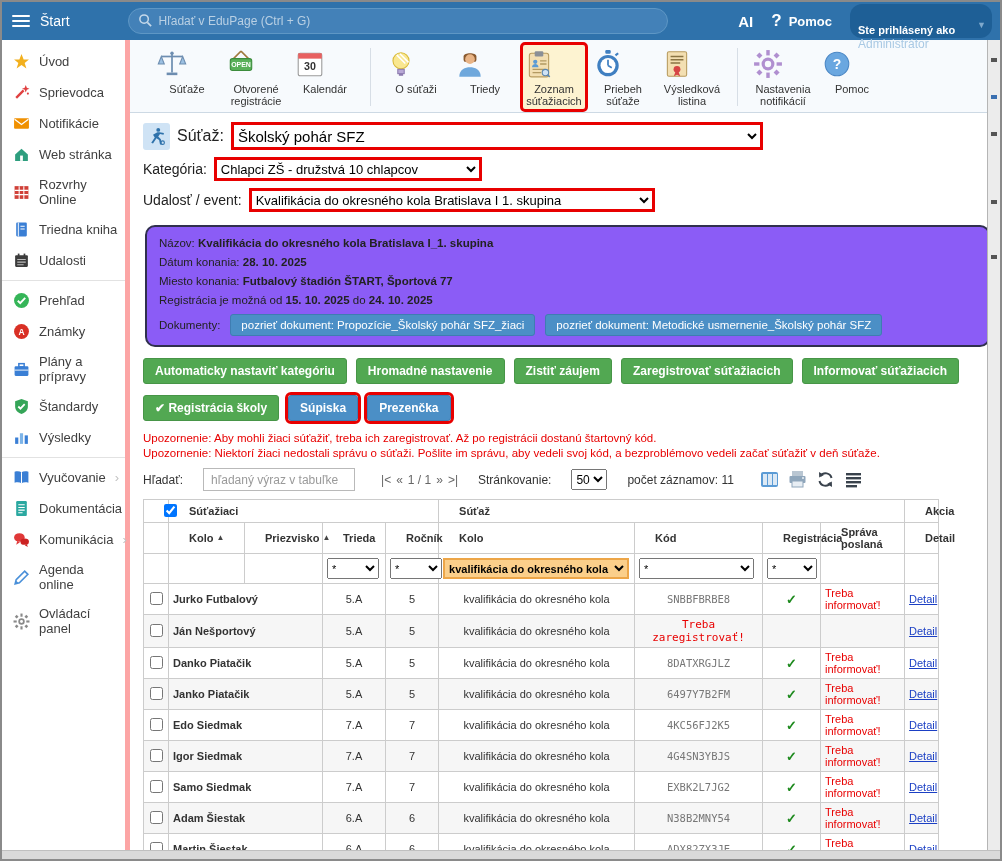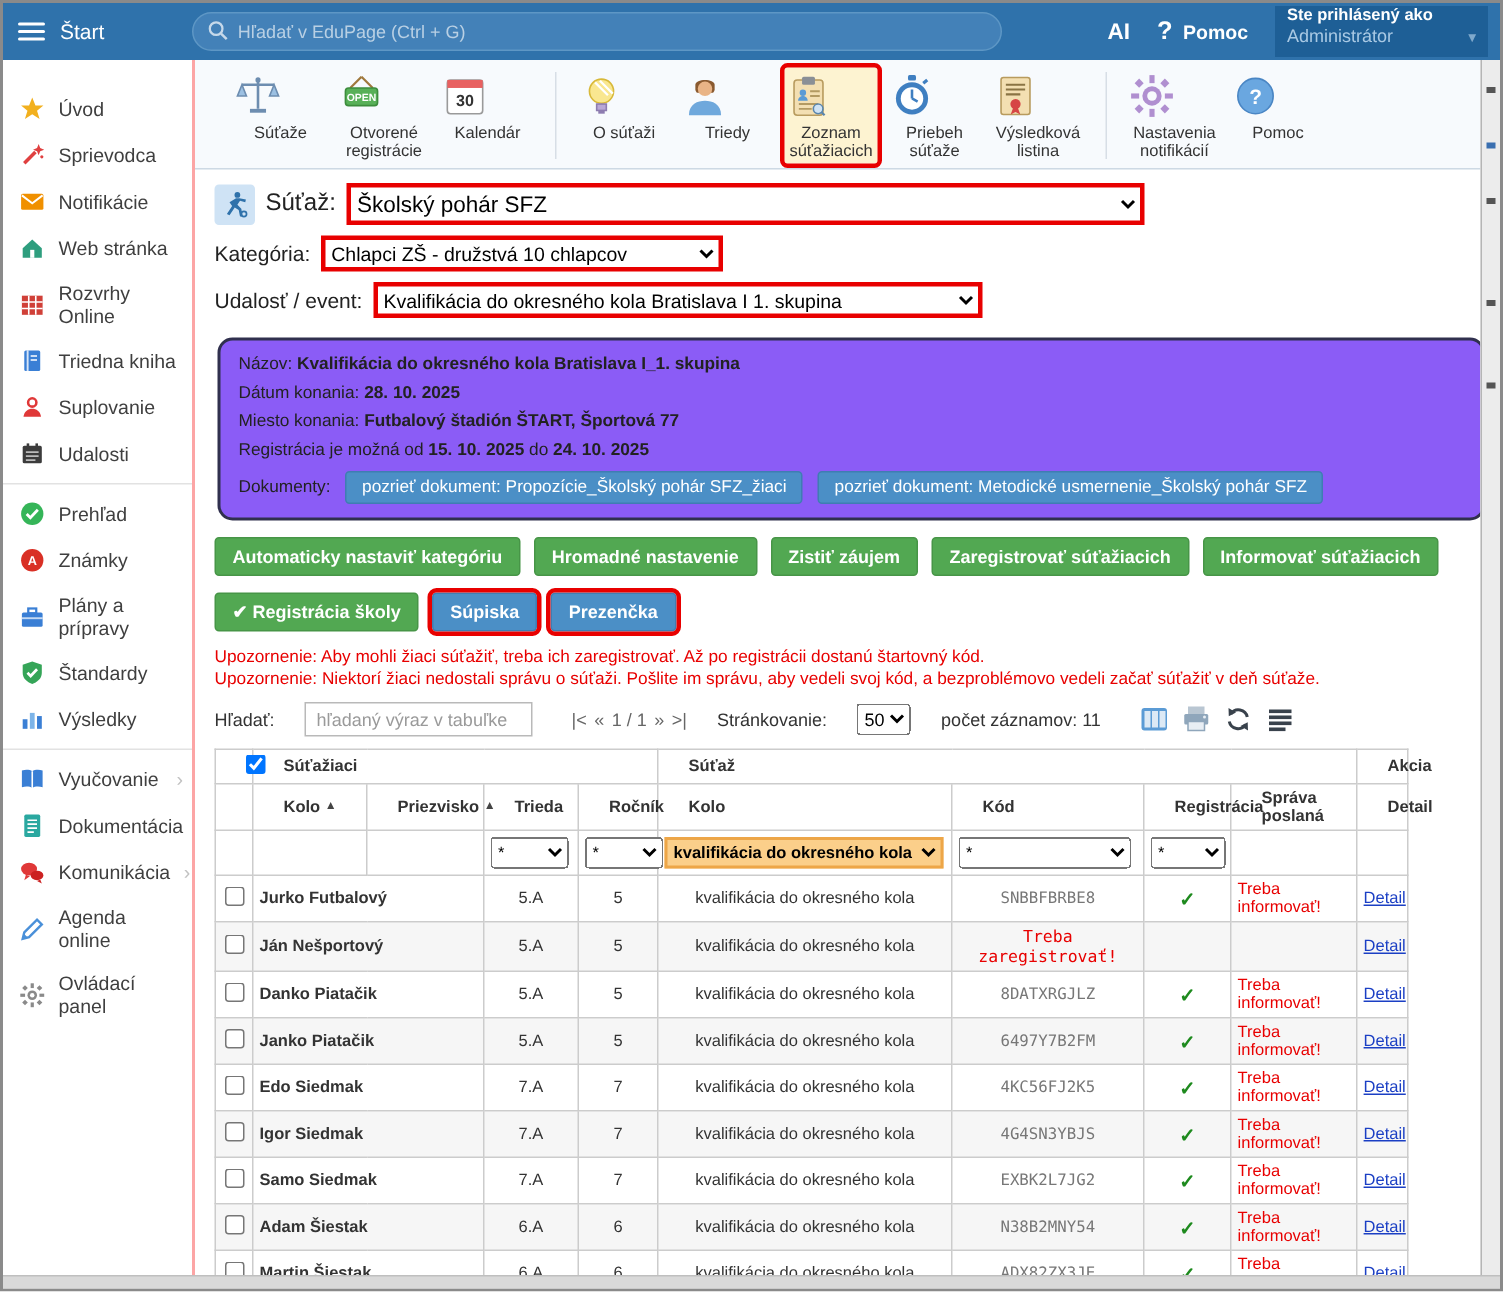--- a/index.html
+++ b/index.html
@@ -13,28 +13,28 @@
   .tb-title { color: #fff; font-size: 14px; }
   .tb-search { position: relative; margin-left: 58px; width: 540px; }
   .tb-search input { width: 100%; height: 26px; background: #4381b8; border: 1px solid #5e97c5; border-radius: 13px; color: #d9e6f2; font-size: 12px; padding: 0 10px 0 30px; outline: none; }
   .tb-search input::placeholder { color: #b9d0e4; }
   .tb-search .mag { position: absolute; left: 10px; top: 5px; width: 15px; height: 15px; }
   .tb-right { margin-left: auto; display: flex; align-items: center; gap: 18px; }
   .tb-ai { color: #fff; font-weight: bold; font-size: 15px; cursor: pointer; }
   .tb-help { display: flex; align-items: center; gap: 7px; color: #fff; cursor: pointer; }
   .tb-help .q { font-size: 17px; font-weight: bold; }
   .tb-help .t { font-size: 13px; font-weight: bold; }
-  .tb-login { background: #1e5f96; width: 142px; height: 34px; padding: 0 18px 3px 8px; position: relative; cursor: pointer; border-radius: 0; }
+  .tb-login { background: #1e5f96; width: 142px; height: 34px; padding: 20px 18px 3px 8px; position: relative; cursor: pointer; border-radius: 12px; }
   .tb-login .l1 { color: #fff; font-size: 11px; font-weight: bold; line-height: 13px; }
   .tb-login .l2 { color: #a9c9e4; font-size: 12px; line-height: 15px; }
   .tb-login .arr { position: absolute; right: 6px; bottom: 8px; color: #7fa9cc; font-size: 9px; }
 
   
   .pbody { flex: 1; display: flex; overflow: hidden; }
-  .sidebar { width: 128px; background: #fff; border-right: 2px solid #fca5a5; padding-top: 17px; flex: 0 0 auto; }
+  .sidebar { width: 128px; background: #fff; border-right: 5px solid #fca5a5; padding-top: 6px; flex: 0 0 auto; }
   .side-item { display: flex; align-items: center; gap: 9px; padding: 7px 6px 7px 11px; font-size: 13px; color: #3f3f3f; cursor: pointer; }
   .side-item .sicon { width: 17px; height: 17px; flex: 0 0 auto; display: inline-flex; }
   .side-item .chev { margin-left: auto; color: #c2c2c2; font-size: 13px; }
   .side-div { height: 1px; background: #e2e2e2; margin: 4px 0; }
 
   .content { flex: 1; display: flex; flex-direction: column; background: #fff; overflow: hidden; }
   .rightstrip { width: 13px; background: #ececec; border-left: 1px solid #b5b5b5; position: relative; flex: 0 0 auto; }
   .rightstrip i { position: absolute; left: 3px; width: 6px; height: 4px; background: #555; }
 
   
@@ -185,29 +185,20 @@
         </div>
         <div class="side-item">
           <span class="sicon">
             <svg viewBox="0 0 16 16">
               <rect x="3" y="1.5" width="10" height="13" rx="1" fill="#3a7fd5"></rect>
               <rect x="4.5" y="1.5" width="1.2" height="13" fill="#fff" opacity=".8"></rect>
               <path d="M7 5h4M7 7.5h4" stroke="#fff" stroke-width="1"></path>
             </svg>
           </span>
           <span>Triedna kniha</span>
-        </div>
-        <div class="side-item">
-          <span class="sicon">
-            <svg viewBox="0 0 16 16">
-              <circle cx="8" cy="5" r="2.6" fill="none" stroke="#e03838" stroke-width="1.6"></circle>
-              <path d="M2.5 14c.5-3.5 3-5 5.5-5s5 1.5 5.5 5z" fill="#e03838"></path>
-            </svg>
-          </span>
-          <span>Suplovanie</span>
         </div>
         <div class="side-item">
           <span class="sicon">
             <svg viewBox="0 0 16 16">
               <rect x="2" y="3" width="12" height="11" rx="1" fill="#3c3c3c"></rect>
               <rect x="4.5" y="1.5" width="1.6" height="3" fill="#3c3c3c"></rect>
               <rect x="10" y="1.5" width="1.6" height="3" fill="#3c3c3c"></rect>
               <path d="M4 7h8M4 9.5h8M4 12h6" stroke="#bbb" stroke-width="1"></path>
             </svg>
           </span>

